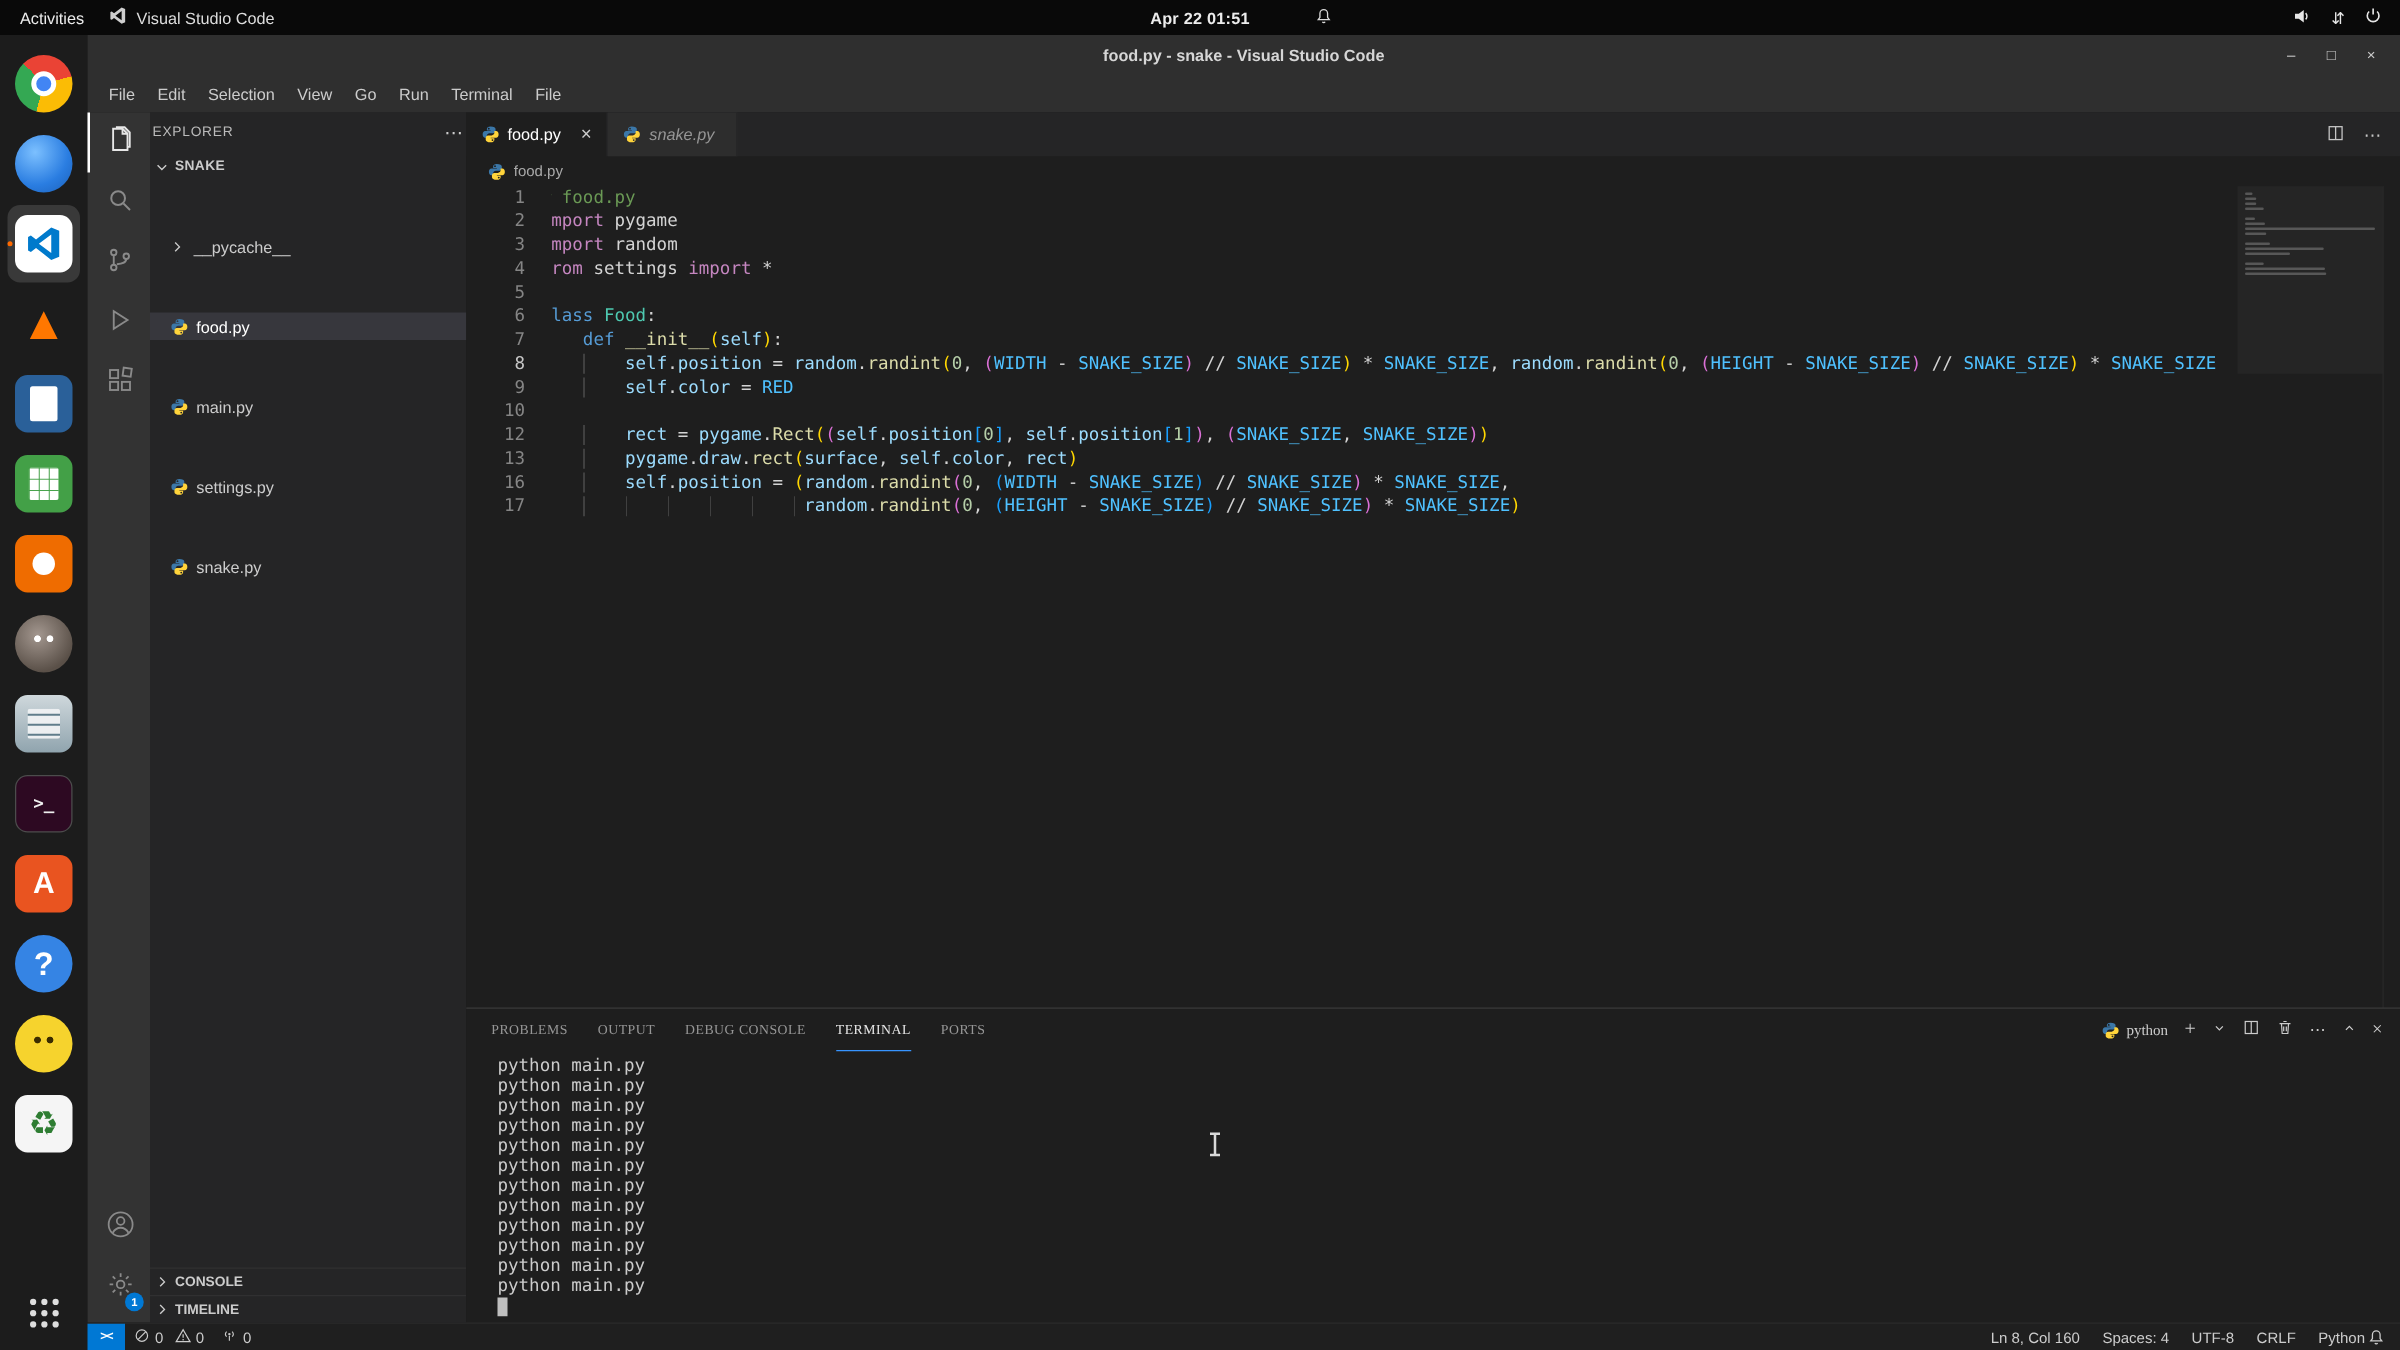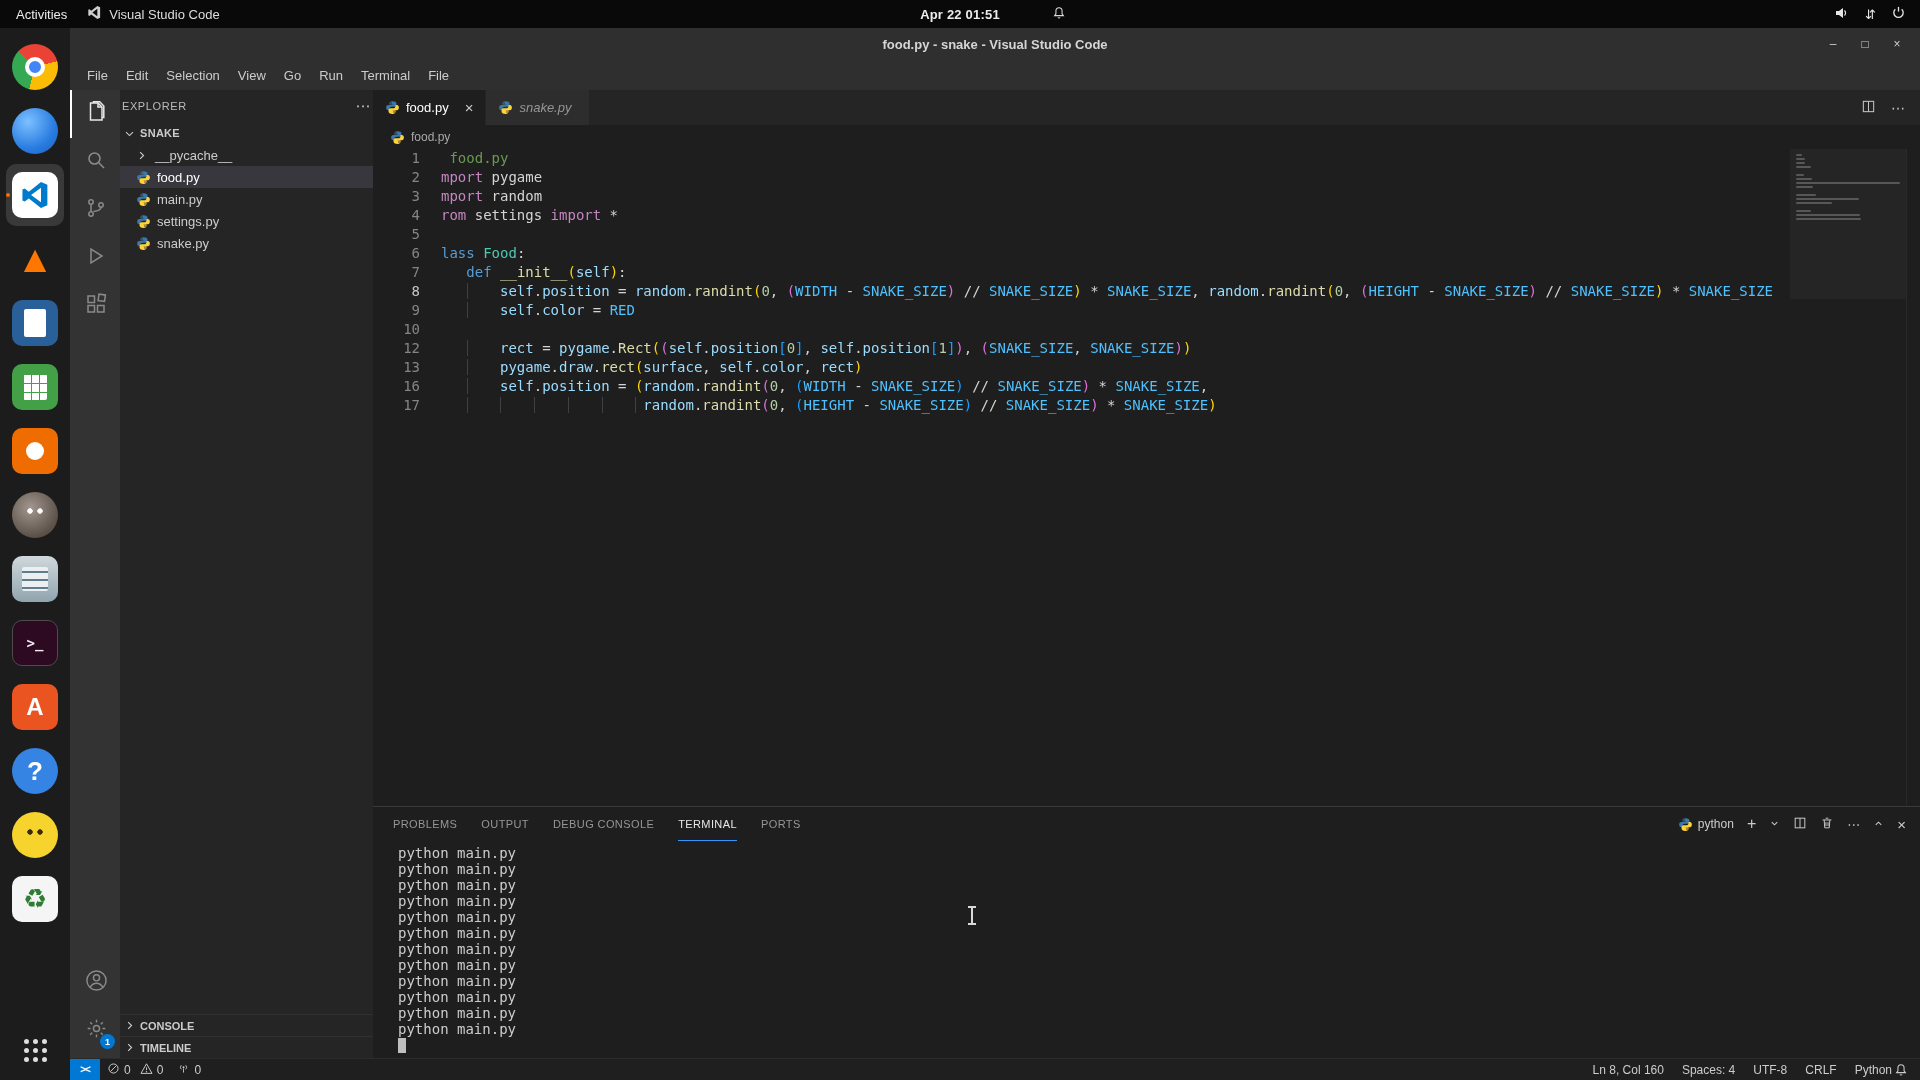--- a/index.html
+++ b/index.html
@@ -76,21 +76,21 @@
   .ab-item.active{border-left-color:#ffffff;}
   .ab-item.active svg{stroke:#e7e7e7;}
   .ab-bottom{margin-top:auto;padding-bottom:4px;}
   .badge{position:absolute;right:5px;bottom:5px;background:var(--th-remote,#0078d4);color:#fff;font-size:9px;min-width:15px;height:15px;border-radius:8px;display:flex;align-items:center;justify-content:center;font-weight:700;}
 
   
   .sidebar{width:253px;background:var(--th-sidebar,#252526);display:flex;flex-direction:column;font-size:13px;color:#cccccc;min-height:0;flex:0 0 253px;}
   .sb-header{height:32px;display:flex;align-items:center;padding:0 2px;font-size:11px;letter-spacing:.6px;color:#bbbbbb;flex:0 0 32px;}
   .sb-more{margin-left:auto;font-size:15px;color:#cccccc;}
   .section-header{height:22px;display:flex;align-items:center;gap:3px;padding-left:4px;font-weight:700;font-size:11px;letter-spacing:.3px;color:#cccccc;}
-  .ex-row{height:22px;display:flex;align-items:center;gap:6px;padding-left:16px;}
+  .ex-row{height:22px;display:flex;align-items:center;gap:6px;padding-left:16px;margin-top:42px;}
   .ex-row.selected{background:var(--th-selection,#37373d);color:#ffffff;}
   .chev{width:13px;display:flex;align-items:center;}
   .pyicon{width:15px;height:15px;display:flex;align-items:center;}
   .sidebar-bottom{margin-top:auto;}
   .bottom-section{height:22px;display:flex;align-items:center;gap:3px;padding-left:4px;font-weight:700;font-size:11px;color:#cccccc;border-top:1px solid #303031;}
 
   
   .editor-col{flex:1;display:flex;flex-direction:column;min-width:0;background:var(--th-editor,#1e1e1e);}
   .tabstrip{height:35px;background:var(--th-tabstrip,#252526);display:flex;align-items:stretch;flex:0 0 35px;}
   .tabs{display:flex;}
@@ -116,21 +116,21 @@
   .tk-b1{color:var(--tk-b1,#ffd700);} .tk-b2{color:var(--tk-b2,#da70d6);} .tk-b3{color:var(--tk-b3,#179fff);}
   .tk-ws{background-image:repeating-linear-gradient(to right,#404040 0,#404040 1px,transparent 1px,transparent 4ch);}
 
   .minimap{width:116px;flex:0 0 116px;position:relative;padding-top:5px;}
   .mm-slider{position:absolute;left:0;right:0;top:0;height:150px;background:rgba(255,255,255,.035);}
   .mm-line{height:2px;margin:0 0 2px 6px;background:#8a8a8a;opacity:.5;border-radius:1px;}
   .scroll-gutter{width:14px;flex:0 0 14px;border-left:1px solid rgba(255,255,255,.05);}
 
   
   .panel{height:252px;flex:0 0 252px;border-top:1px solid #3a3a3a;display:flex;flex-direction:column;background:var(--th-panel,#1e1e1e);}
-  .panel-header{height:34px;flex:0 0 34px;display:flex;align-items:center;padding:0 14px 0 20px;}
+  .panel-header{height:34px;flex:0 0 34px;display:flex;align-items:center;padding:0 14px 0 20px;font-family:Liberation Serif, serif;}
   .panel-tabs{display:flex;gap:24px;height:100%;}
   .panel-tab{font-size:11px;letter-spacing:.4px;color:#969696;display:flex;align-items:center;border-bottom:1px solid transparent;}
   .panel-tab.active{color:#e7e7e7;border-bottom-color:var(--th-accent,#3794ff);}
   .panel-actions{margin-left:auto;display:flex;align-items:center;gap:13px;color:#cccccc;font-size:13px;}
   .pa-python{display:flex;align-items:center;gap:5px;font-size:12px;}
   .terminal{flex:1;padding:4px 0 0 25px;font-family:"DejaVu Sans Mono",monospace;font-size:14px;line-height:16px;color:#cccccc;overflow:hidden;}
   .term-line{height:16px;white-space:pre;}
   .term-cursor{width:8px;height:15px;background:#bfbfbf;margin-top:1px;}
 
   

